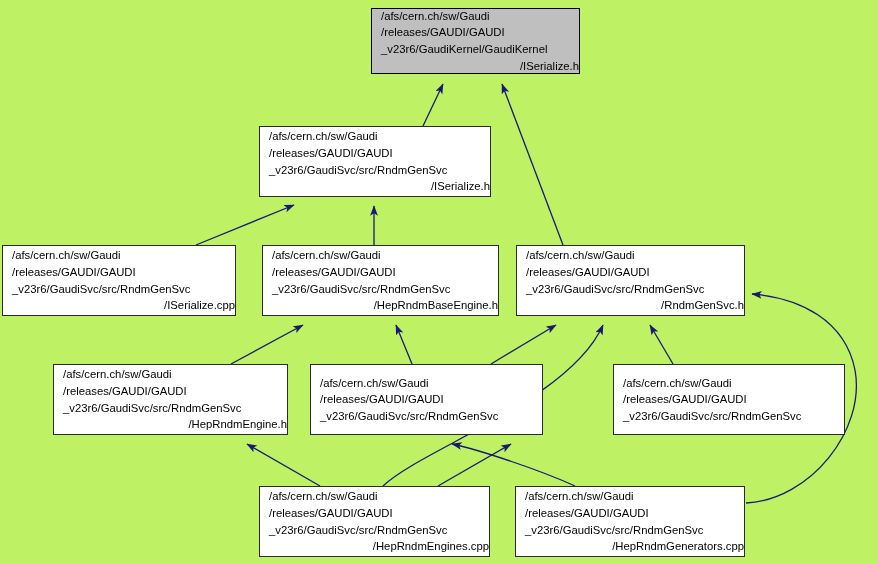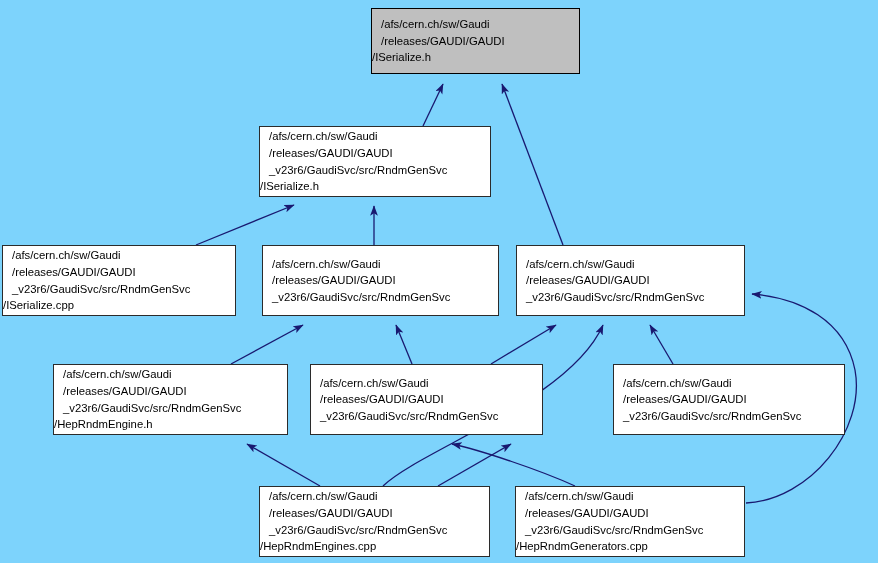--- a/index.html
+++ b/index.html
@@ -4,21 +4,21 @@
 <style>
   html, body {
     margin: 0;
     padding: 0;
     background: #ffffff;
   }
   #canvas {
     position: relative;
     width: 878px;
     height: 563px;
-    background: #7dd3fc;
+    background: #bef264;
     overflow: hidden;
     font-family: "Liberation Sans", sans-serif;
   }
   #edges {
     position: absolute;
     left: 0;
     top: 0;
     width: 878px;
     height: 563px;
     pointer-events: none;
@@ -45,21 +45,21 @@
   .node .lines {
     display: block;
     width: 100%;
   }
   .node .ln {
     display: block;
     text-align: left;
     padding-left: 9px;
   }
   .node .ln.last {
-    text-align: left;
+    text-align: right;
     padding-left: 0;
   }
 </style>
 </head>
 <body>
 
 <div id="canvas">
   <svg id="edges" viewBox="0 0 878 563" xmlns="http://www.w3.org/2000/svg">
     <defs>
       <marker id="arrowhead" markerWidth="9" markerHeight="9" refX="7.5" refY="3" orient="auto" markerUnits="strokeWidth">
@@ -76,24 +76,24 @@
         <path d="M 491,364 L 556,325" fill="none" stroke="#191970" stroke-width="1.3" marker-end="url(#arrowhead)"></path>
         <path d="M 673,364 L 650,325" fill="none" stroke="#191970" stroke-width="1.3" marker-end="url(#arrowhead)"></path>
         <path d="M 320,486 L 247,444" fill="none" stroke="#191970" stroke-width="1.3" marker-end="url(#arrowhead)"></path>
         <path d="M 438,486 L 511,444" fill="none" stroke="#191970" stroke-width="1.3" marker-end="url(#arrowhead)"></path>
         <path d="M 383,486 C 420,450 570,400 603,325" fill="none" stroke="#191970" stroke-width="1.3" marker-end="url(#arrowhead)"></path>
         <path d="M 575,486 C 540,470 480,450 452,444" fill="none" stroke="#191970" stroke-width="1.3" marker-end="url(#arrowhead)"></path>
         <path d="M 746,503 C 810,500 866,430 855,370 C 845,320 800,298 752,294" fill="none" stroke="#191970" stroke-width="1.3" marker-end="url(#arrowhead)"></path>
       </g>
   </svg>
   <div id="node-layer">
-      <div class="node current" style="left: 371px; top: 8px; width: 209px; height: 66px;"><span class="lines"><span class="ln">/afs/cern.ch/sw/Gaudi</span><span class="ln">/releases/GAUDI/GAUDI</span><span class="ln last">/ISerialize.h</span></span></div>
+      <div class="node current" style="left: 371px; top: 8px; width: 209px; height: 66px;"><span class="lines"><span class="ln">/afs/cern.ch/sw/Gaudi</span><span class="ln">/releases/GAUDI/GAUDI</span><span class="ln">_v23r6/GaudiKernel/GaudiKernel</span><span class="ln last">/ISerialize.h</span></span></div>
       <div class="node" style="left: 259px; top: 126px; width: 232px; height: 71px;"><span class="lines"><span class="ln">/afs/cern.ch/sw/Gaudi</span><span class="ln">/releases/GAUDI/GAUDI</span><span class="ln">_v23r6/GaudiSvc/src/RndmGenSvc</span><span class="ln last">/ISerialize.h</span></span></div>
       <div class="node" style="left: 2px; top: 245px; width: 234px; height: 71px;"><span class="lines"><span class="ln">/afs/cern.ch/sw/Gaudi</span><span class="ln">/releases/GAUDI/GAUDI</span><span class="ln">_v23r6/GaudiSvc/src/RndmGenSvc</span><span class="ln last">/ISerialize.cpp</span></span></div>
-      <div class="node" style="left: 262px; top: 245px; width: 237px; height: 71px;"><span class="lines"><span class="ln">/afs/cern.ch/sw/Gaudi</span><span class="ln">/releases/GAUDI/GAUDI</span><span class="ln">_v23r6/GaudiSvc/src/RndmGenSvc</span></span></div>
-      <div class="node" style="left: 516px; top: 245px; width: 229px; height: 71px;"><span class="lines"><span class="ln">/afs/cern.ch/sw/Gaudi</span><span class="ln">/releases/GAUDI/GAUDI</span><span class="ln">_v23r6/GaudiSvc/src/RndmGenSvc</span></span></div>
+      <div class="node" style="left: 262px; top: 245px; width: 237px; height: 71px;"><span class="lines"><span class="ln">/afs/cern.ch/sw/Gaudi</span><span class="ln">/releases/GAUDI/GAUDI</span><span class="ln">_v23r6/GaudiSvc/src/RndmGenSvc</span><span class="ln last">/HepRndmBaseEngine.h</span></span></div>
+      <div class="node" style="left: 516px; top: 245px; width: 229px; height: 71px;"><span class="lines"><span class="ln">/afs/cern.ch/sw/Gaudi</span><span class="ln">/releases/GAUDI/GAUDI</span><span class="ln">_v23r6/GaudiSvc/src/RndmGenSvc</span><span class="ln last">/RndmGenSvc.h</span></span></div>
       <div class="node" style="left: 53px; top: 364px; width: 235px; height: 71px;"><span class="lines"><span class="ln">/afs/cern.ch/sw/Gaudi</span><span class="ln">/releases/GAUDI/GAUDI</span><span class="ln">_v23r6/GaudiSvc/src/RndmGenSvc</span><span class="ln last">/HepRndmEngine.h</span></span></div>
       <div class="node" style="left: 310px; top: 364px; width: 233px; height: 71px;"><span class="lines"><span class="ln">/afs/cern.ch/sw/Gaudi</span><span class="ln">/releases/GAUDI/GAUDI</span><span class="ln">_v23r6/GaudiSvc/src/RndmGenSvc</span></span></div>
       <div class="node" style="left: 613px; top: 364px; width: 232px; height: 71px;"><span class="lines"><span class="ln">/afs/cern.ch/sw/Gaudi</span><span class="ln">/releases/GAUDI/GAUDI</span><span class="ln">_v23r6/GaudiSvc/src/RndmGenSvc</span></span></div>
       <div class="node" style="left: 259px; top: 486px; width: 231px; height: 71px;"><span class="lines"><span class="ln">/afs/cern.ch/sw/Gaudi</span><span class="ln">/releases/GAUDI/GAUDI</span><span class="ln">_v23r6/GaudiSvc/src/RndmGenSvc</span><span class="ln last">/HepRndmEngines.cpp</span></span></div>
       <div class="node" style="left: 515px; top: 486px; width: 230px; height: 71px;"><span class="lines"><span class="ln">/afs/cern.ch/sw/Gaudi</span><span class="ln">/releases/GAUDI/GAUDI</span><span class="ln">_v23r6/GaudiSvc/src/RndmGenSvc</span><span class="ln last">/HepRndmGenerators.cpp</span></span></div>
     </div>
 </div>
 
 </body></html>

